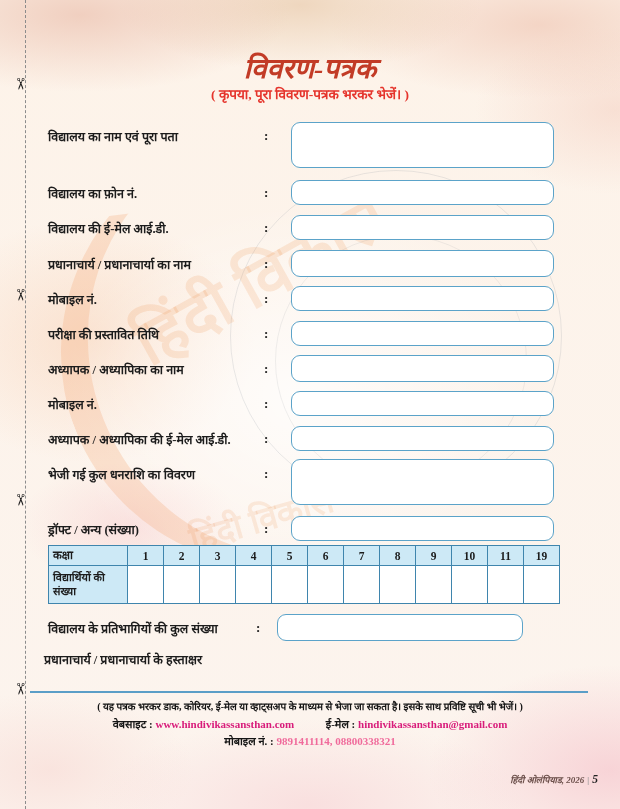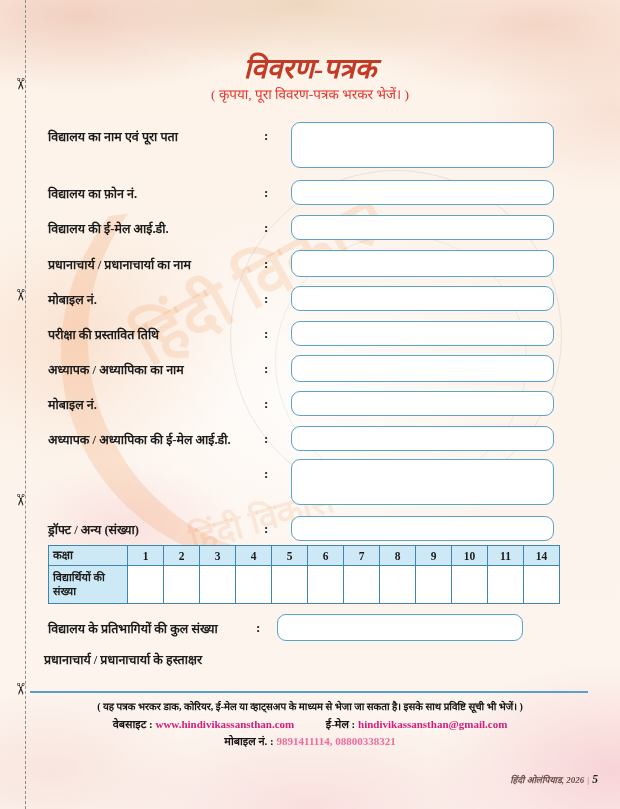--- a/index.html
+++ b/index.html
@@ -26,21 +26,21 @@
     border-bottom:8px solid transparent;transform:rotate(-22deg);}
   .wm-text{position:absolute;left:115px;top:215px;width:360px;font-size:64px;font-weight:bold;
     color:rgba(235,125,45,0.15);transform:rotate(-29deg);white-space:nowrap;}
   .wm-text2{position:absolute;left:185px;top:480px;width:260px;font-size:34px;font-weight:bold;
     color:rgba(235,125,45,0.13);transform:rotate(-16deg);white-space:nowrap;}
   .cut-line{position:absolute;left:25px;top:0;height:809px;width:0;border-left:1.5px dashed #8c8c8c;}
   .scissors{position:absolute;left:13px;font-size:16px;color:#1d1d1d;transform:rotate(90deg);line-height:1;}
   .title{position:absolute;left:40px;right:40px;top:48px;text-align:center;font-size:28px;
     font-weight:bold;color:#c23b26;font-style:italic;}
   .subtitle{position:absolute;left:40px;right:40px;top:85px;text-align:center;font-size:13.5px;
-    font-weight:normal;color:#e5342c;}
+    font-weight:bold;color:#e5342c;}
   .flabel{position:absolute;left:48px;font-size:12.5px;font-weight:600;color:#1c1c1c;white-space:nowrap;}
   .fcolon{position:absolute;left:264px;font-size:13px;font-weight:bold;color:#1c1c1c;}
   .fbox{position:absolute;left:291px;width:263px;background:#fff;border:1.6px solid #5ba3c9;
     border-radius:9px;box-sizing:border-box;}
   .ftable{position:absolute;left:48px;top:545px;border-collapse:collapse;table-layout:fixed;}
   .ftable td{border:1.3px solid #3f85ad;font-size:11.5px;font-weight:600;color:#1c1c1c;
     text-align:center;padding:0;background:#fff;}
   .ftable td.hd{background:#cde9f6;}
   .ftable td.lab{text-align:left;padding-left:4px;line-height:1.25;}
   .sig{position:absolute;left:44px;top:651px;font-size:12.5px;font-weight:600;color:#1c1c1c;}
@@ -104,20 +104,21 @@
   <div class="fbox" style="top:355px;height:27px"></div>
 
   <span class="flabel" style="top:396px">मोबाइल नं.</span>
   <span class="fcolon" style="top:396px">:</span>
   <div class="fbox" style="top:391px;height:25px"></div>
 
   <span class="flabel" style="top:431px">अध्यापक / अध्यापिका की ई-मेल आई.डी.</span>
   <span class="fcolon" style="top:431px">:</span>
   <div class="fbox" style="top:426px;height:25px"></div>
 
+  <span class="flabel" style="top:466px">भेजी गई कुल धनराशि का विवरण</span>
   <span class="fcolon" style="top:466px">:</span>
   <div class="fbox" style="top:459px;height:46px"></div>
 
   <span class="flabel" style="top:521px">ड्रॉफ्ट / अन्य (संख्या)</span>
   <span class="fcolon" style="top:521px">:</span>
   <div class="fbox" style="top:516px;height:25px"></div>
 
   <table class="ftable">
     <tbody>
         <tr>
@@ -126,21 +127,21 @@
       <td class="hd" style="width:35px">2</td>
       <td class="hd" style="width:35px">3</td>
       <td class="hd" style="width:35px">4</td>
       <td class="hd" style="width:35px">5</td>
       <td class="hd" style="width:35px">6</td>
       <td class="hd" style="width:35px">7</td>
       <td class="hd" style="width:35px">8</td>
       <td class="hd" style="width:35px">9</td>
       <td class="hd" style="width:35px">10</td>
       <td class="hd" style="width:35px">11</td>
-      <td class="hd" style="width:35px">14</td>
+      <td class="hd" style="width:35px">19</td>
     </tr>
     <tr>
       <td class="hd lab" style="height:37px;font-size:11px">विद्यार्थियों की संख्या</td>
       <td></td>
       <td></td>
       <td></td>
       <td></td>
       <td></td>
       <td></td>
       <td></td>

